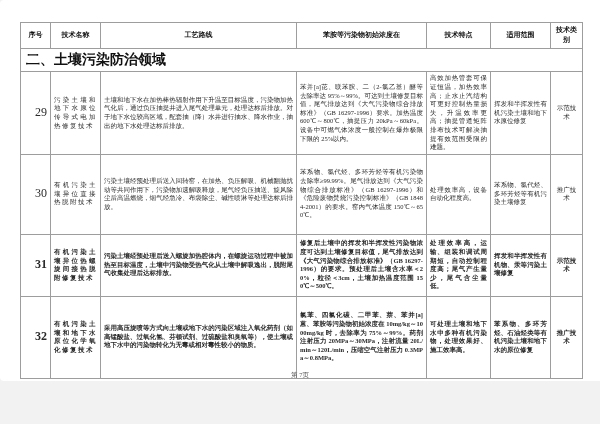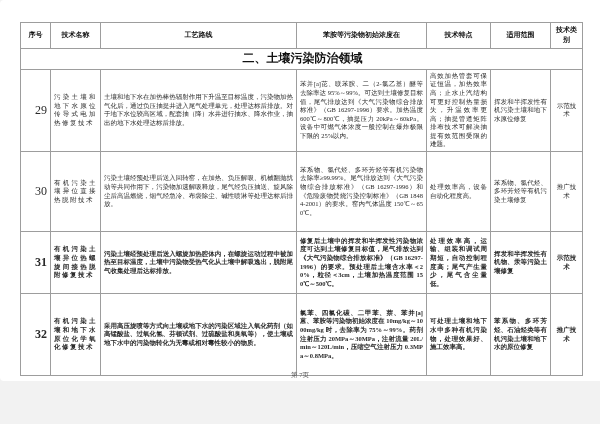--- a/index.html
+++ b/index.html
@@ -43,24 +43,24 @@
     color: #111;
   }
   tr.header-row { height: 26px; }
   tr.section-row { height: 20px; }
   tr.row-29 { height: 80px; }
   tr.row-30 { height: 80px; }
   tr.row-31 { height: 62px; font-weight: bold; }
   tr.row-32 { height: 82px; font-weight: bold; }
   td.section-cell {
     font-weight: bold;
-    font-size: 12px;
+    font-size: 14px;
     color: #111;
     padding-left: 5px;
-    text-align: center;
+    text-align: left;
   }
   td.cell-no {
     text-align: right;
     font-size: 12px;
   }
   td.cell-name {
     text-align: justify;
     text-justify: inter-character;
     letter-spacing: 1.5px;
   }

